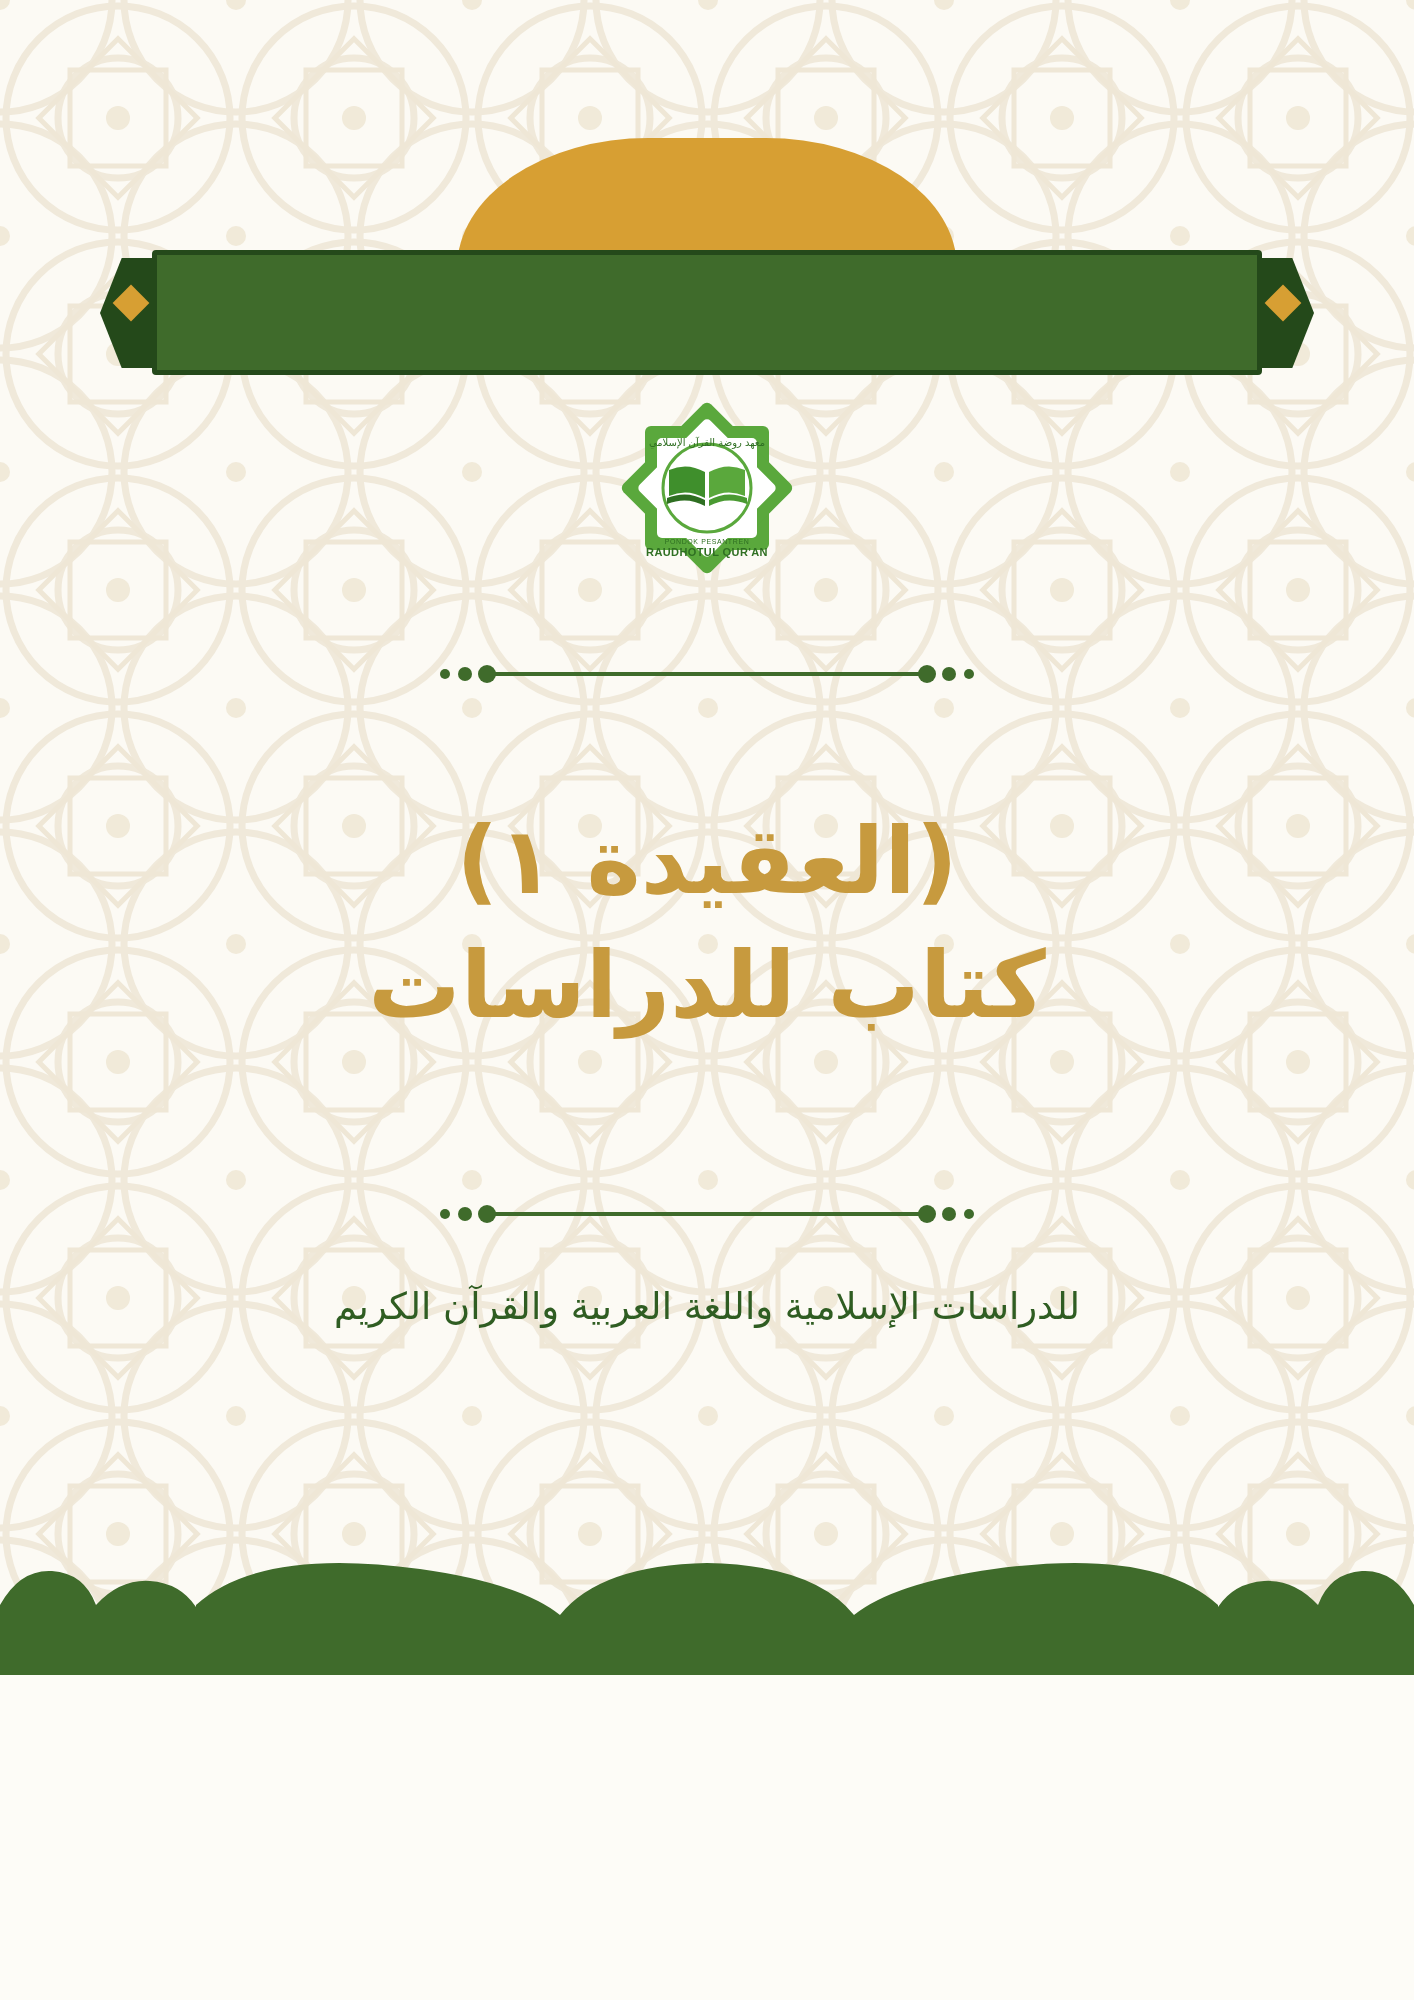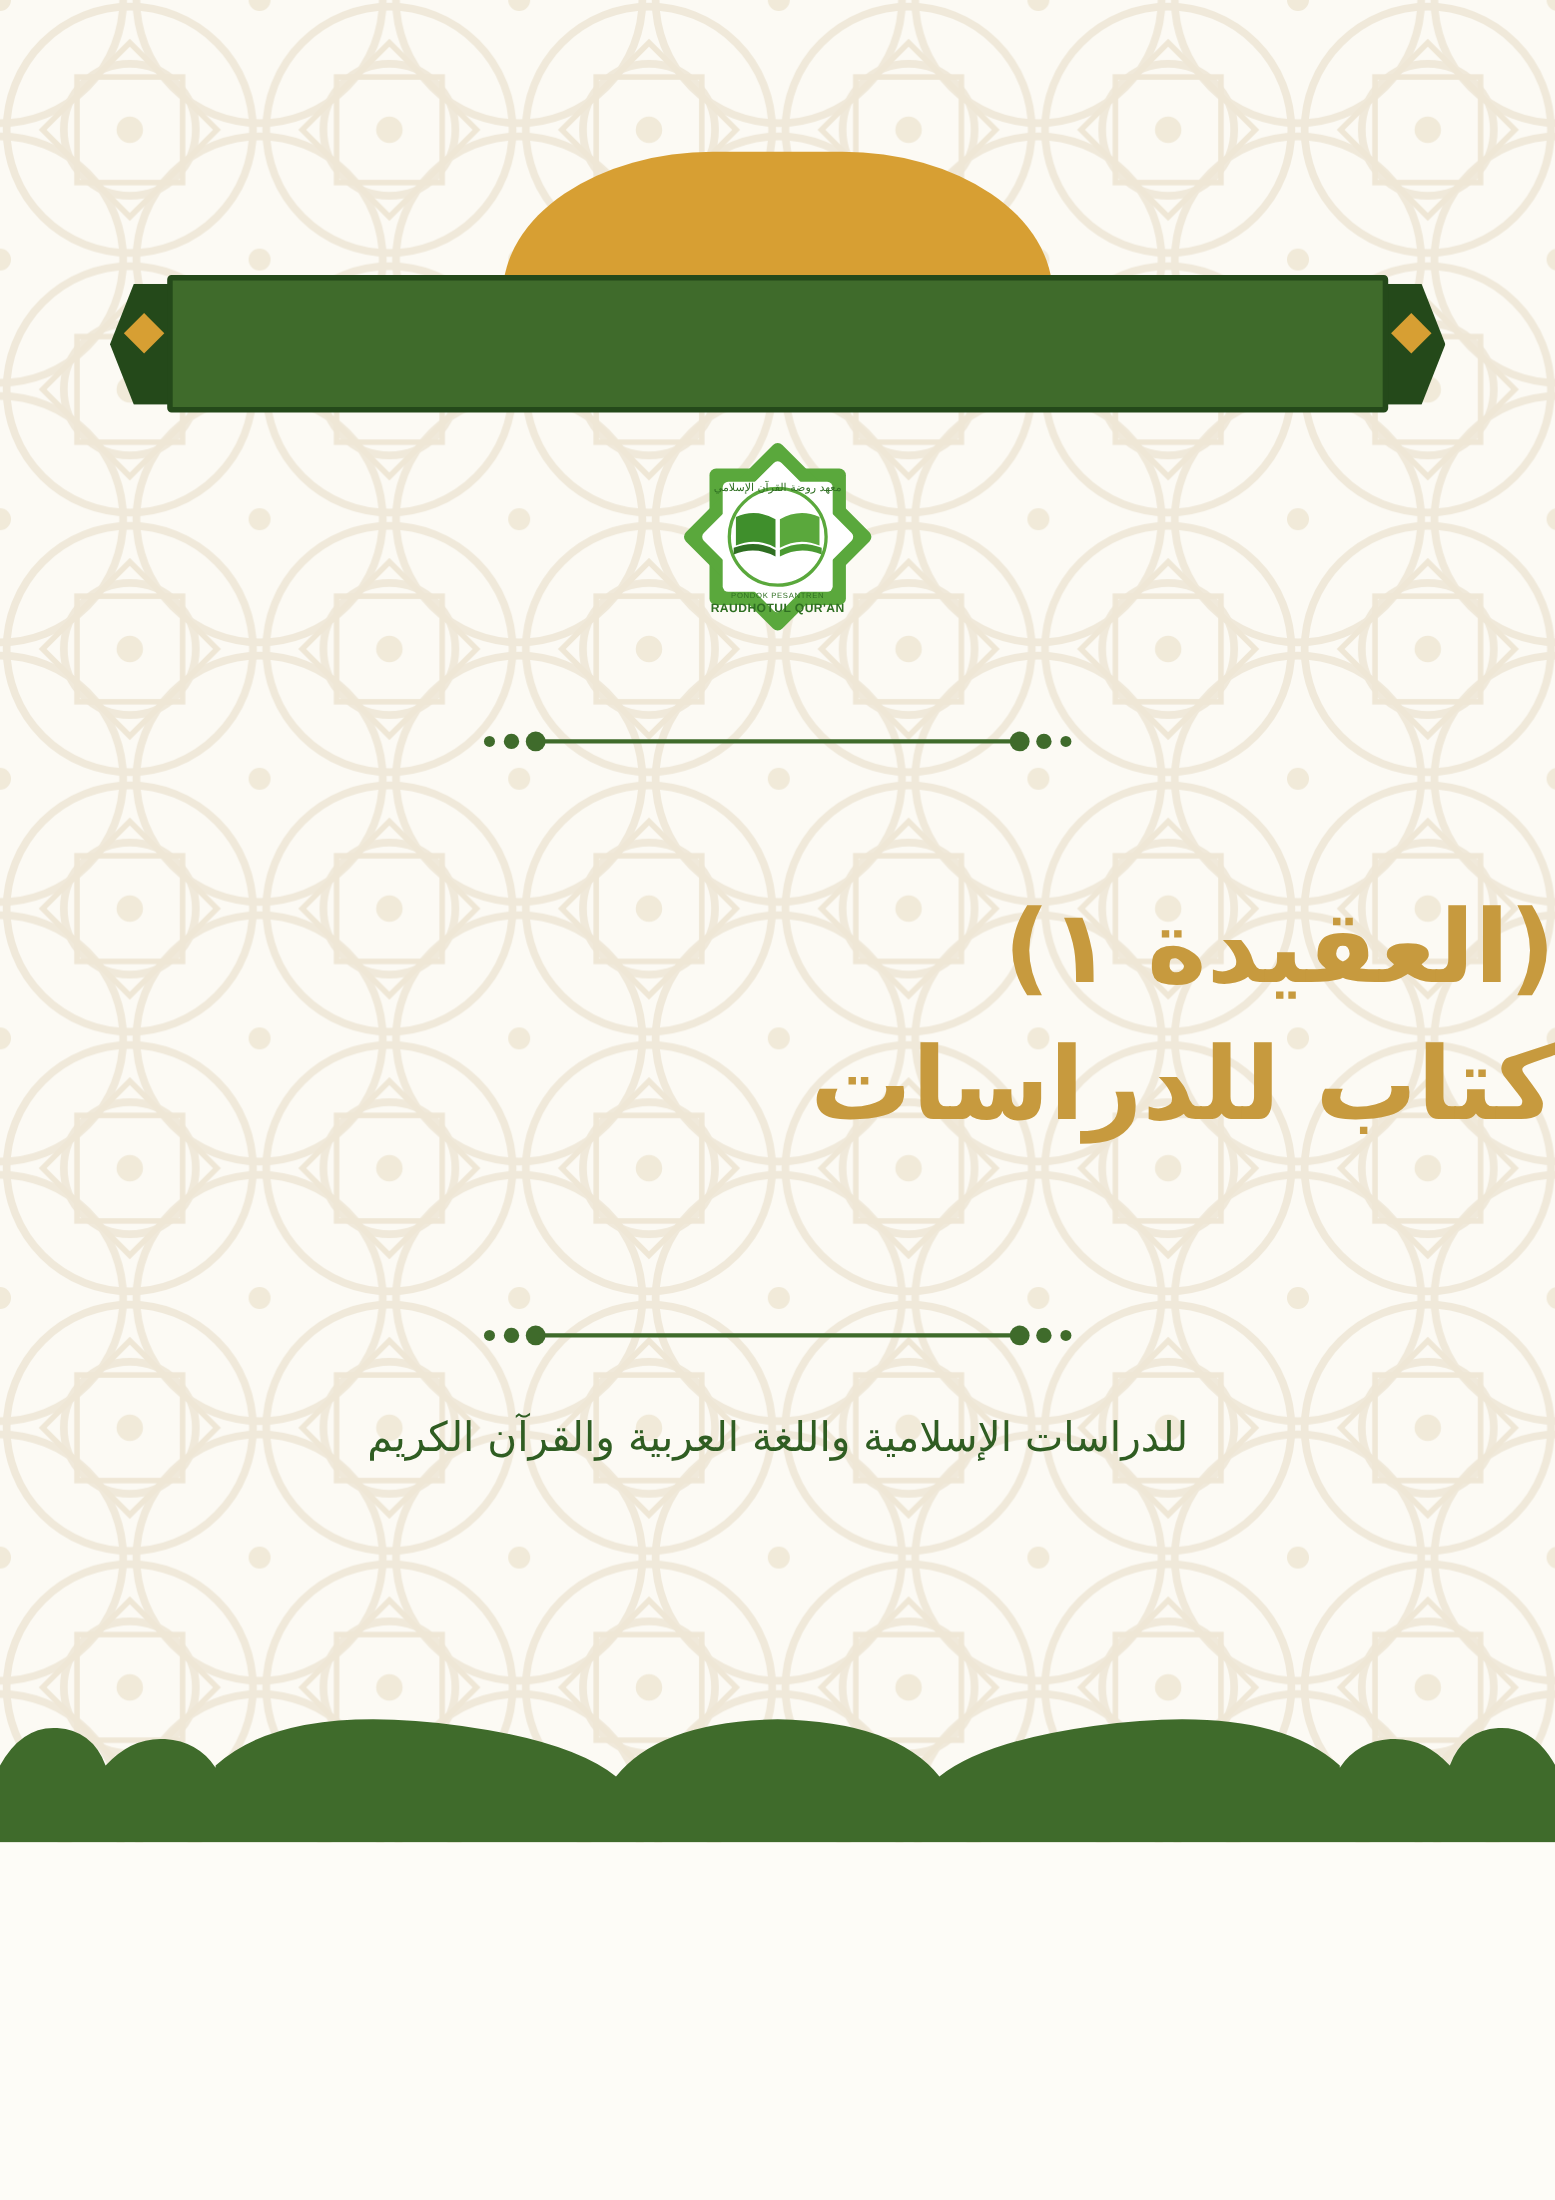--- a/index.html
+++ b/index.html
@@ -109,21 +109,21 @@
   }
   .divider.top { top: 660px; }
   .divider.bottom { top: 1200px; }
 
   
   .title-block {
     position: absolute;
     top: 800px;
     left: 0;
     width: 100%;
-    text-align: right;
+    text-align: center;
     z-index: 4;
   }
   .title-line1 {
     font-size: 92px;
     font-weight: bold;
     color: #c79a3e;
     line-height: 1.35;
     letter-spacing: 1px;
   }
   .title-line2 {

